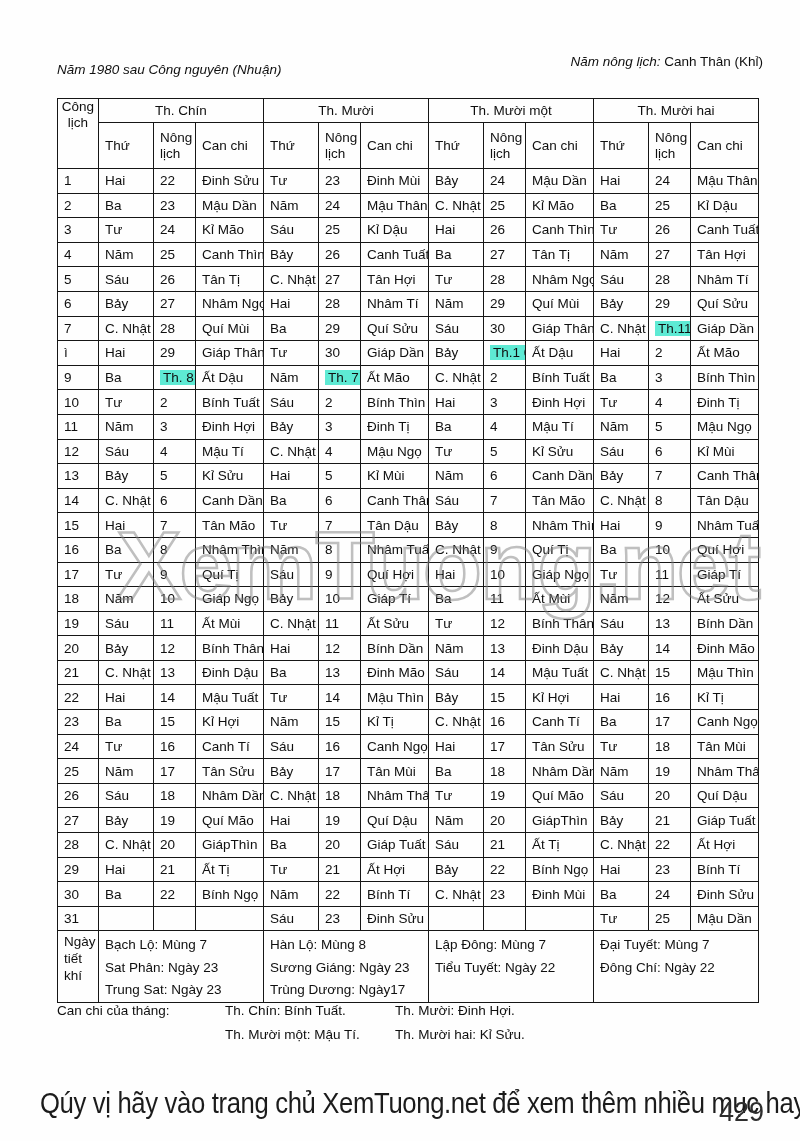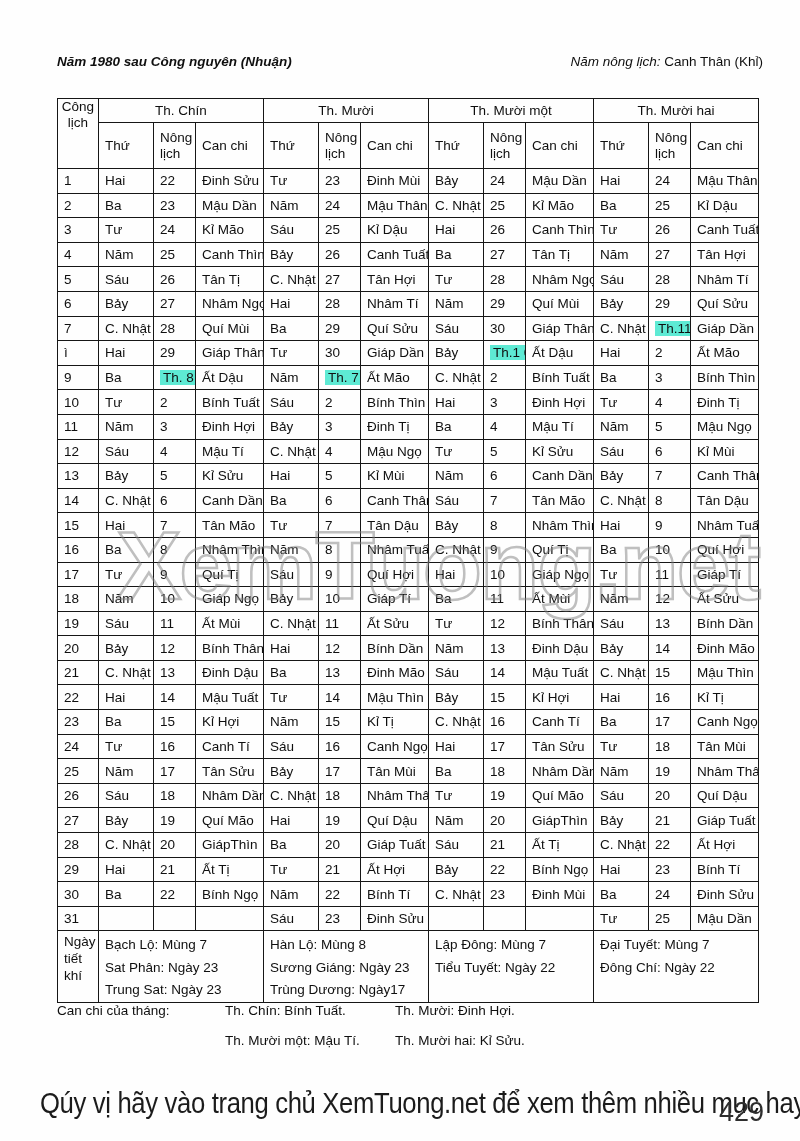--- a/index.html
+++ b/index.html
@@ -6,21 +6,21 @@
   html,body { margin:0; padding:0; background:#ffffff; }
   .page {
     position:relative; width:800px; height:1141px; background:#fefefe;
     font-family:"Liberation Sans", sans-serif; color:#0f0f0f; overflow:hidden;
   }
   
   .doc-header {
     position:absolute; top:54px; left:57px; width:706px;
     display:flex; justify-content:space-between; font-size:13.5px;
   }
-  .hdr-left { font-weight:bold; font-style:italic; }
+  .hdr-left { font-weight:normal; font-style:italic;margin-top:8px; }
   .hdr-right .bi { font-weight:normal; font-style:italic; }
 
   
   table.cal {
     position:absolute; top:98px; left:57px; width:701px;
     border-collapse:collapse; table-layout:fixed; font-size:13.5px;padding-left:20px;
   }
   .cal th, .cal td {
     border:1.6px solid #161616; padding:0 0 0 6px; text-align:left;
     vertical-align:middle; overflow:hidden; white-space:nowrap; font-weight:normal;
@@ -33,21 +33,21 @@
   .cal tfoot td.corner-tk { line-height:1.25; }
   .tk div { line-height:22.5px; }
   .hl { background:#5eead4; display:inline-block; padding:0 3px; }
 
   
   .canchi {
     position:absolute; top:1003px; left:57px; width:700px; font-size:13.5px;
     display:flex;
   }
   .cc-label { width:168px; flex:0 0 168px; }
-  .cc-grid { display:grid; grid-template-columns:170px auto; row-gap:15px; }
+  .cc-grid { display:grid; grid-template-columns:170px auto; row-gap:9px; }
 
   
   .watermark {
     position:absolute; top:510px; left:7px; width:752px; text-align:right;
     font-size:97px; font-weight:bold; letter-spacing:-2px; white-space:nowrap;
     color:transparent; -webkit-text-stroke:2.5px rgba(128,128,128,0.5);
     pointer-events:none; z-index:5;
   }
 
   

